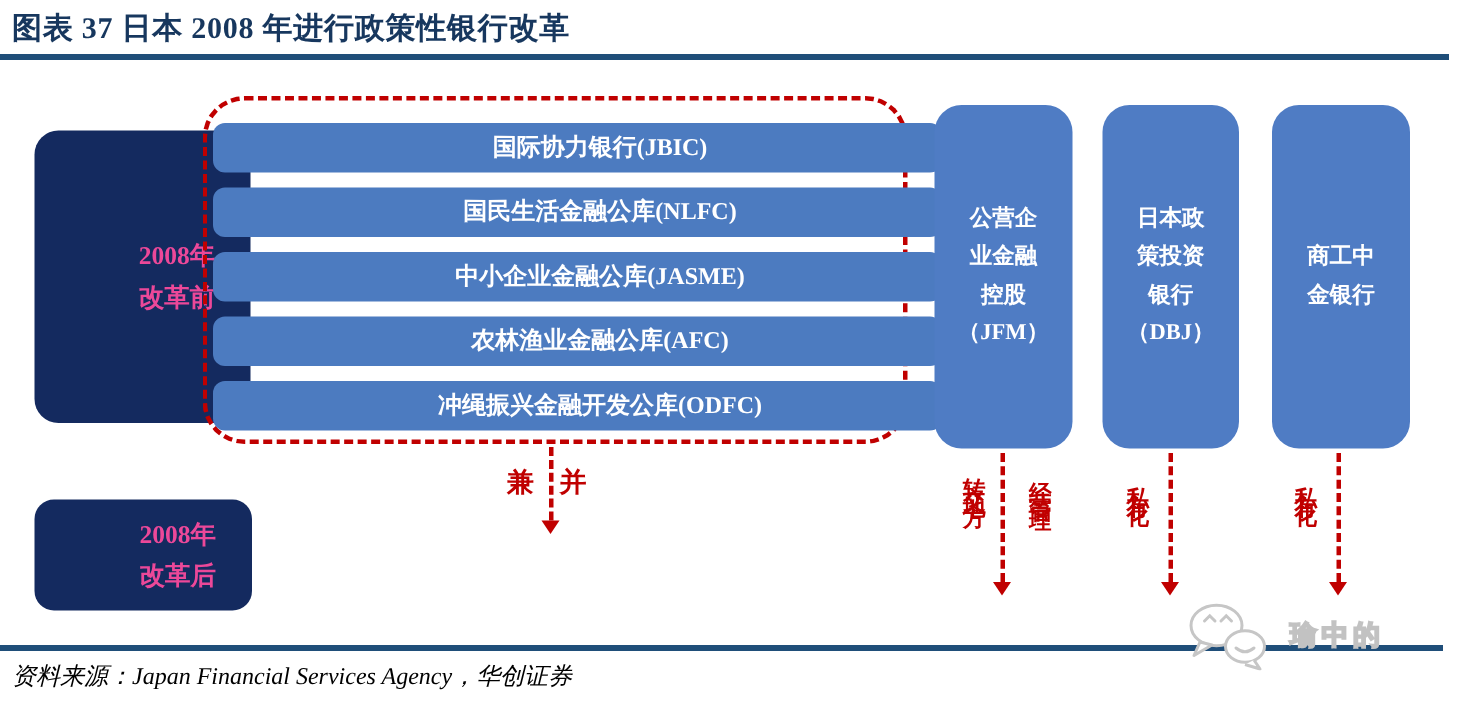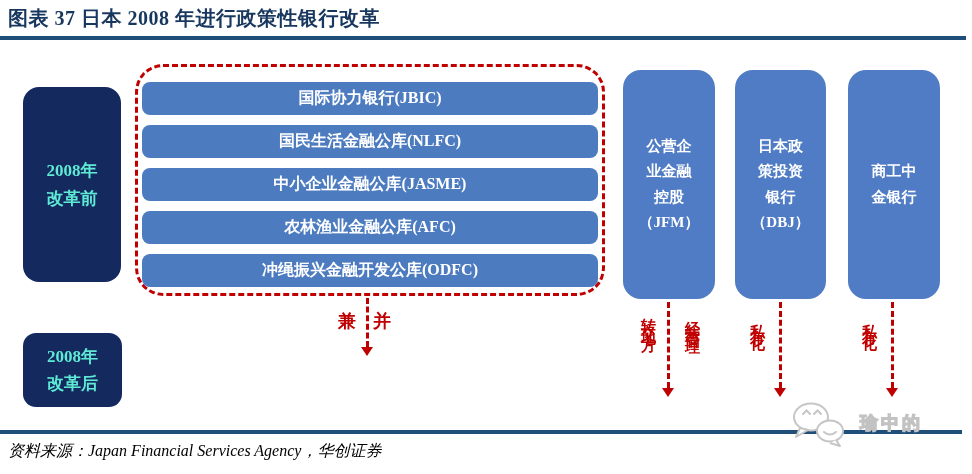--- a/index.html
+++ b/index.html
@@ -3,32 +3,32 @@
 <meta charset="utf-8">
 <style>
   html,body { margin:0; padding:0; background:#fff; }
   .canvas { position:relative; width:972px; height:474px; background:#fff; overflow:hidden;
             font-family:"Liberation Serif","DejaVu Serif",serif; }
 
   .title { position:absolute; left:8px; top:5px; font-size:20px; font-weight:bold;
            color:#17375E; letter-spacing:0.5px; white-space:nowrap; }
   .title-rule { position:absolute; left:0; top:36px; width:966px; height:4px; background:#1F4E79; }
 
-  .badge { position:absolute; background:#142A5F; color:#5eead4; font-weight:bold; font-size:17px;
+  .badge { position:absolute; background:#142A5F; color:#ec4899; font-weight:bold; font-size:17px;
            display:flex; align-items:center; justify-content:center; text-align:center;
-           white-space:pre-line; line-height:1.6; }
+           white-space:pre-line; line-height:1.6;padding-left:46px; }
   .badge.before { left:23px; top:87px; width:98px; height:195px; border-radius:16px; }
   .badge.after  { left:23px; top:333px; width:99px; height:74px; border-radius:13px; }
 
   .dashed-box { position:absolute; left:135px; top:64px; width:470px; height:232px;
                 border:3px dashed #C00000; border-radius:28px; box-sizing:border-box; }
 
   .bar { position:absolute; left:142px; width:456px; height:33px; background:#4C7BC0;
          border-radius:8px; color:#fff; font-weight:bold; font-size:16px;
-         display:flex; align-items:center; justify-content:center; white-space:nowrap; }
+         display:flex; align-items:center; justify-content:center; white-space:nowrap;padding-left:30px; }
   .bar.b1{top:82px} .bar.b2{top:125px} .bar.b3{top:168px} .bar.b4{top:211px} .bar.b5{top:254px}
   .bar.jfc { top:358px; left:140px; width:457px; height:31px; background:#5B83C6; font-size:17px; }
 
   .dash-line { position:absolute; width:0; border-left:3px dashed #C00000; }
   .arrow-head { position:absolute; width:0; height:0; border-left:6px solid transparent;
                 border-right:6px solid transparent; border-top:9px solid #C00000; }
 
   .merge-line { left:366px; top:298px; height:49px; }
   .merge-head { left:361px; top:347px; }
   .merge-char { position:absolute; color:#C00000; font-weight:bold; font-size:18px; line-height:1; }

